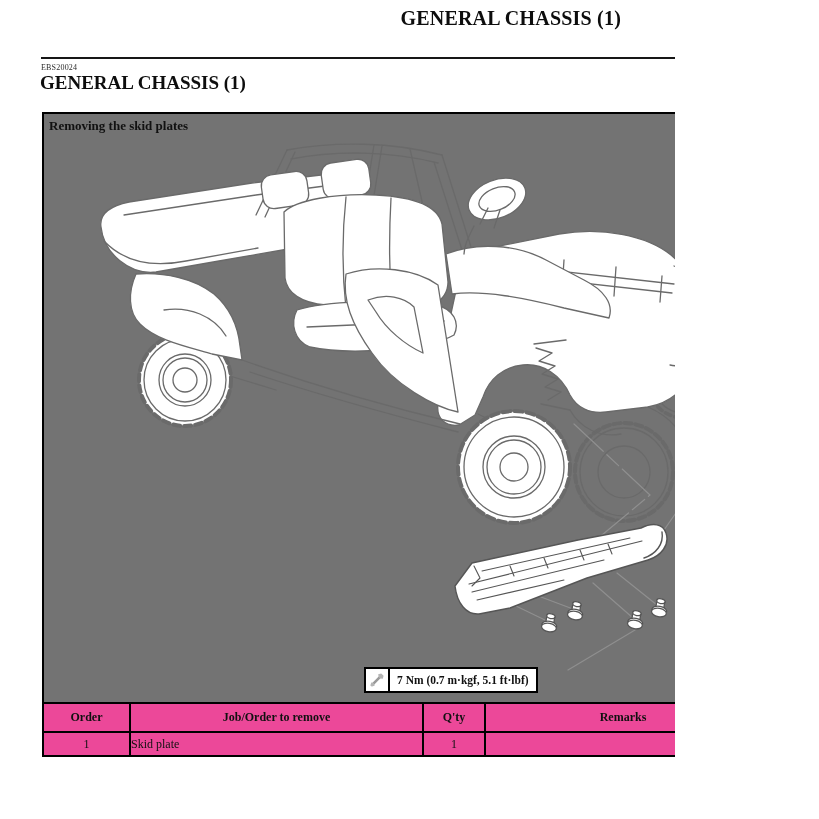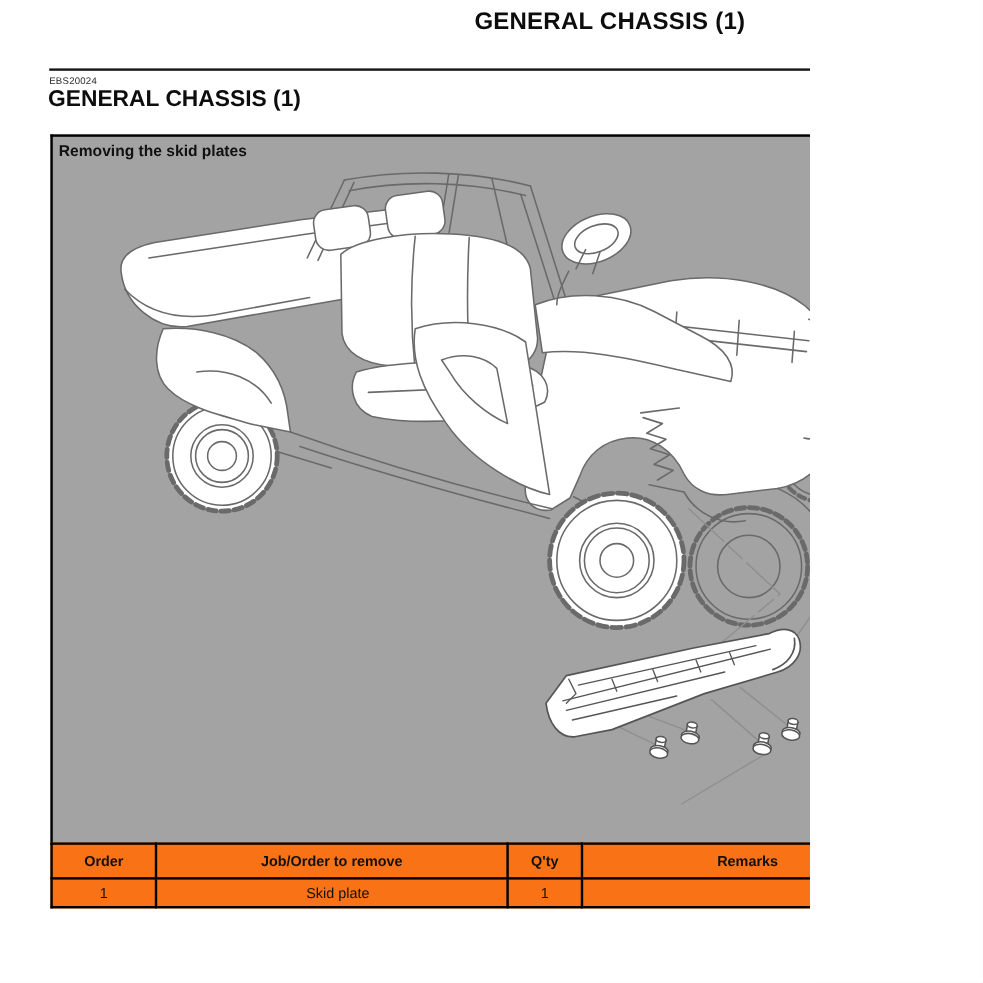--- a/index.html
+++ b/index.html
@@ -1,36 +1,36 @@
 <!DOCTYPE html>
 <html><head>
 <meta charset="utf-8">
 <style>
   * { margin:0; padding:0; box-sizing:border-box; }
   html,body { background:#fff; }
   .page {
     position:relative; width:675px; height:819px; background:#ffffff;
-    font-family:Liberation Sans, sans-serif; color:#0a0a0a; overflow:hidden;
+    font-family:Liberation Serif, serif; color:#0a0a0a; overflow:hidden;
   }
   .running-header {
     position:absolute; top:7px; right:54px;
     font-size:20px; font-weight:700; letter-spacing:0.2px; color:#0d0d0d;
   }
   .header-rule {
     position:absolute; left:41px; top:57px; width:724px; height:2px; background:#161616;
   }
   .doc-code {
     position:absolute; left:41px; top:63px; font-size:8px; color:#2b2b2b; letter-spacing:0.2px;text-align:right;
   }
   .section-title {
     position:absolute; left:40px; top:72px; font-size:19px; font-weight:700; color:#0d0d0d;
   }
   .figure-box {
     position:absolute; left:42px; top:112px; width:720px; height:590px;
-    border:2px solid #000; border-bottom:none; background:#a3a3a3;
+    border:2px solid #000; border-bottom:none; background:#737373;
   }
   .figure-caption {
     position:absolute; left:5px; top:4px; font-size:13px; font-weight:700; color:#111;
   }
   .illustration { position:absolute; left:0; top:0; }
   .callout-label {
     position:absolute; left:633px; top:355px; font-size:14.5px; font-weight:700; color:#111;
   }
   .torque-box {
     position:absolute; left:320px; top:553px; height:26px;
@@ -39,28 +39,28 @@
   .torque-icon-cell {
     width:24px; border-right:2px solid #000;
     display:flex; align-items:center; justify-content:center;
   }
   .torque-label {
     font-size:11.5px; font-weight:700; white-space:nowrap;
     display:flex; align-items:center; padding:0 7px; color:#111;
   }
   table.parts-table {
     position:absolute; left:42px; top:702px; width:720px;
-    border-collapse:collapse; table-layout:fixed; background:#f97316;
+    border-collapse:collapse; table-layout:fixed; background:#ec4899;
   }
   .parts-table th, .parts-table td {
     border:2px solid #000; font-size:12px; color:#111; overflow:hidden; white-space:nowrap;
   }
   .parts-table th { height:29px; font-weight:700; text-align:center; }
   .parts-table td { height:24px; text-align:center; font-weight:400; }
-  .parts-table td.cell-job { text-align:center; padding-left:10px; }
+  .parts-table td.cell-job { text-align:left; padding-left:0; }
 </style>
 </head>
 <body>
 
 <div class="page">
 
   <div class="running-header">GENERAL CHASSIS (1)</div>
   <div class="header-rule"></div>
   <div class="doc-code">EBS20024</div>
   <div class="section-title">GENERAL CHASSIS (1)</div>
@@ -184,20 +184,30 @@
         <use href="#bolt" transform="translate(531,501) rotate(10)"></use>
         <use href="#bolt" transform="translate(591,510) rotate(10)"></use>
         <use href="#bolt" transform="translate(615,498) rotate(10)"></use>
       </g>
     </svg>
 
     <div class="figure-caption">Removing the skid plates</div>
 
     <div class="callout-label">1</div>
 
+    <div class="torque-box">
+      <div class="torque-icon-cell">
+        <svg width="16" height="16" viewBox="0 0 16 16" xmlns="http://www.w3.org/2000/svg">
+          <path d="M 3.2,12.8 L 10.6,5.4" stroke="#9a9a9a" stroke-width="2.6" stroke-linecap="round"></path>
+          <path d="M 9.2,2.2 L 12.2,1.4 L 14.6,3.8 L 13.8,6.8 L 11.2,6.4 L 9.6,4.8 Z" fill="#b5b5b5"></path>
+          <path d="M 2.2,10.4 L 1.4,13.4 L 2.6,14.6 L 5.6,13.8 L 5.2,11.8 L 4.2,10.8 Z" fill="#b5b5b5"></path>
+        </svg>
+      </div>
+      <div class="torque-label">7 Nm (0.7 m·kgf, 5.1 ft·lbf)</div>
+    </div>
   </div>
 
   <table class="parts-table">
     <colgroup>
       <col style="width:87px">
       <col style="width:293px">
       <col style="width:62px">
       <col>
     </colgroup>
     <thead>

